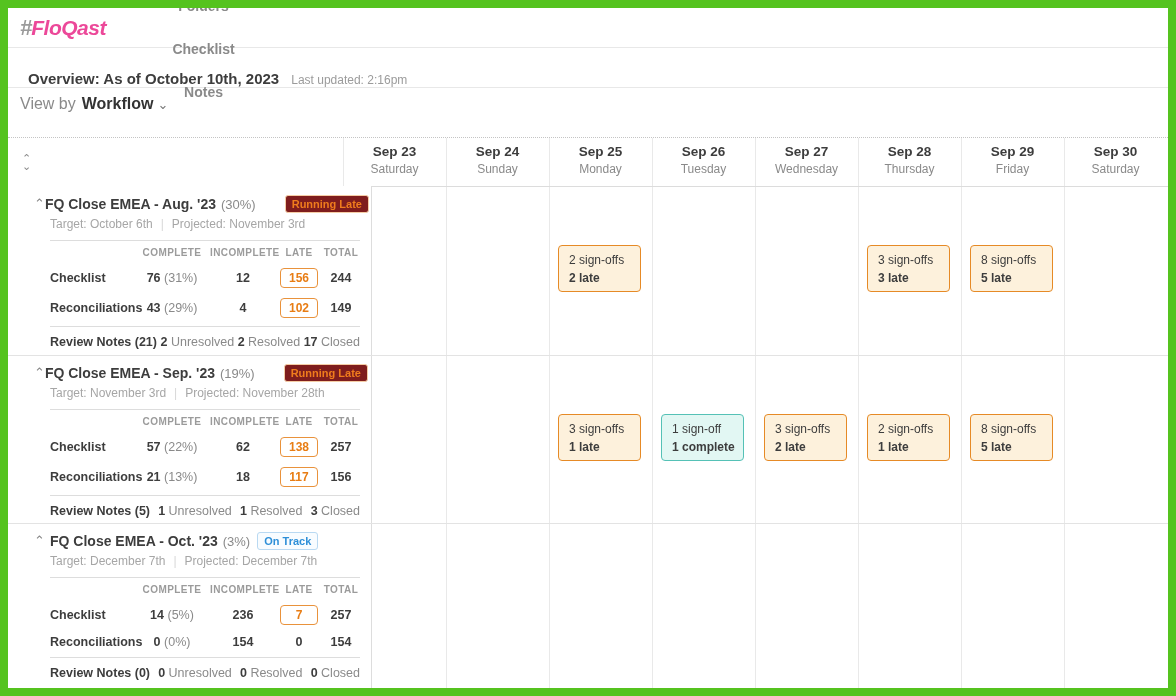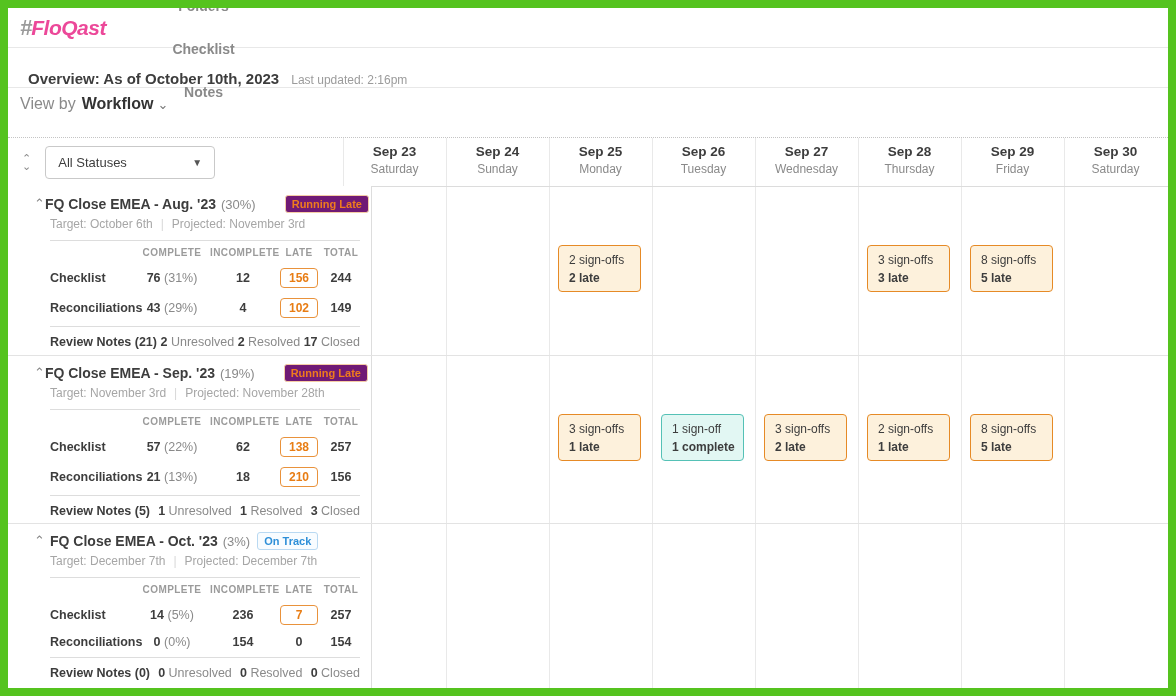--- a/index.html
+++ b/index.html
@@ -50,21 +50,21 @@
 
   
   .cards-panel { position:absolute; top:48px; left:0; width:364px; height:502px; background:#fff; border-right:1px solid #ddd; }
   .card { padding:9px 6px 0 26px; overflow:hidden; }
   .card-0 { height:169px; } .card-1 { height:168px; } .card-2 { height:165px; }
   .card-head { display:flex; align-items:center; cursor:pointer; }
   .collapse-icon { width:16px; font-size:13px; color:#8a8a8a; line-height:10px; }
   .card-title { font-size:14px; font-weight:700; color:#3d3d3d; white-space:nowrap; }
   .card-pct { font-size:13px; color:#8a8a8a; margin-left:5px; }
   .status-badge { font-size:11px; font-weight:700; padding:2px 6px; border-radius:3px; border:1px solid; margin-left:7px; white-space:nowrap; }
-  .status-badge.late { color:#ef7c1d; border-color:#f5cda5; background:#701a75;margin-left:29px; }
+  .status-badge.late { color:#ef7c1d; border-color:#f5cda5; background:#7f1d1d;margin-left:29px; }
   .status-badge.ontrack { color:#2e8fd8; border-color:#b9d9f2; background:#f8fcff; }
   .card-dates { margin:4px 0 0 16px; font-size:12px; color:#a6a6a6; display:flex; align-items:center; }
   .date-sep { color:#d8d8d8; margin:0 8px; }
 
   .tbl { margin:9px 0 0 16px; width:310px; }
   .tbl-head, .tbl-row { display:grid; grid-template-columns:84px 76px 66px 46px 38px; align-items:center; }
   .tbl-head { border-top:1px solid #ddd; padding:6px 0 5px; }
   .tbl-head span { font-size:10px; font-weight:700; color:#9b9b9b; letter-spacing:0.4px; text-align:center; }
   .tbl-row { padding:5px 0; }
   .c-label { font-size:12.5px; font-weight:700; color:#3d3d3d; text-align:left !important; }
@@ -124,24 +124,20 @@
     <div class="col-line" style="left:747px"></div>
     <div class="col-line" style="left:850px"></div>
     <div class="col-line" style="left:953px"></div>
     <div class="col-line" style="left:1056px"></div>
 
     <div class="toolbar">
       <div class="sort-btn">
           <span>⌃</span>
           <span>⌄</span>
         </div>
-      <div class="status-select">
-        <span class="sel-label">All Statuses</span>
-        <span class="sel-caret">▼</span>
-      </div>
     </div>
 
     <div class="day-cell" style="left:335px">
       <div class="day-date">Sep 23</div>
       <div class="day-name">Saturday</div>
     </div>
     <div class="day-cell" style="left:438px">
       <div class="day-date">Sep 24</div>
       <div class="day-name">Sunday</div>
     </div>
@@ -276,21 +272,21 @@
             <span class="c-label">Checklist</span>
             <span class="c-center"><span class="num-b">57</span> <span class="muted">(22%)</span></span>
             <span class="c-center num-b">62</span>
             <span class="c-center"><span class="late-pill">138</span></span>
             <span class="c-center num-b">257</span>
           </div>
           <div class="tbl-row">
             <span class="c-label">Reconciliations</span>
             <span class="c-center"><span class="num-b">21</span> <span class="muted">(13%)</span></span>
             <span class="c-center num-b">18</span>
-            <span class="c-center"><span class="late-pill">210</span></span>
+            <span class="c-center"><span class="late-pill">117</span></span>
             <span class="c-center num-b">156</span>
           </div>
           <div class="tbl-notes">
             <span class="nlabel">Review Notes (5)</span>
             <span><span class="num-b">1</span> <span class="muted">Unresolved</span></span>
             <span><span class="num-b">1</span> <span class="muted">Resolved</span></span>
             <span><span class="num-b">3</span> <span class="muted">Closed</span></span>
           </div>
         </div>
       </section>

